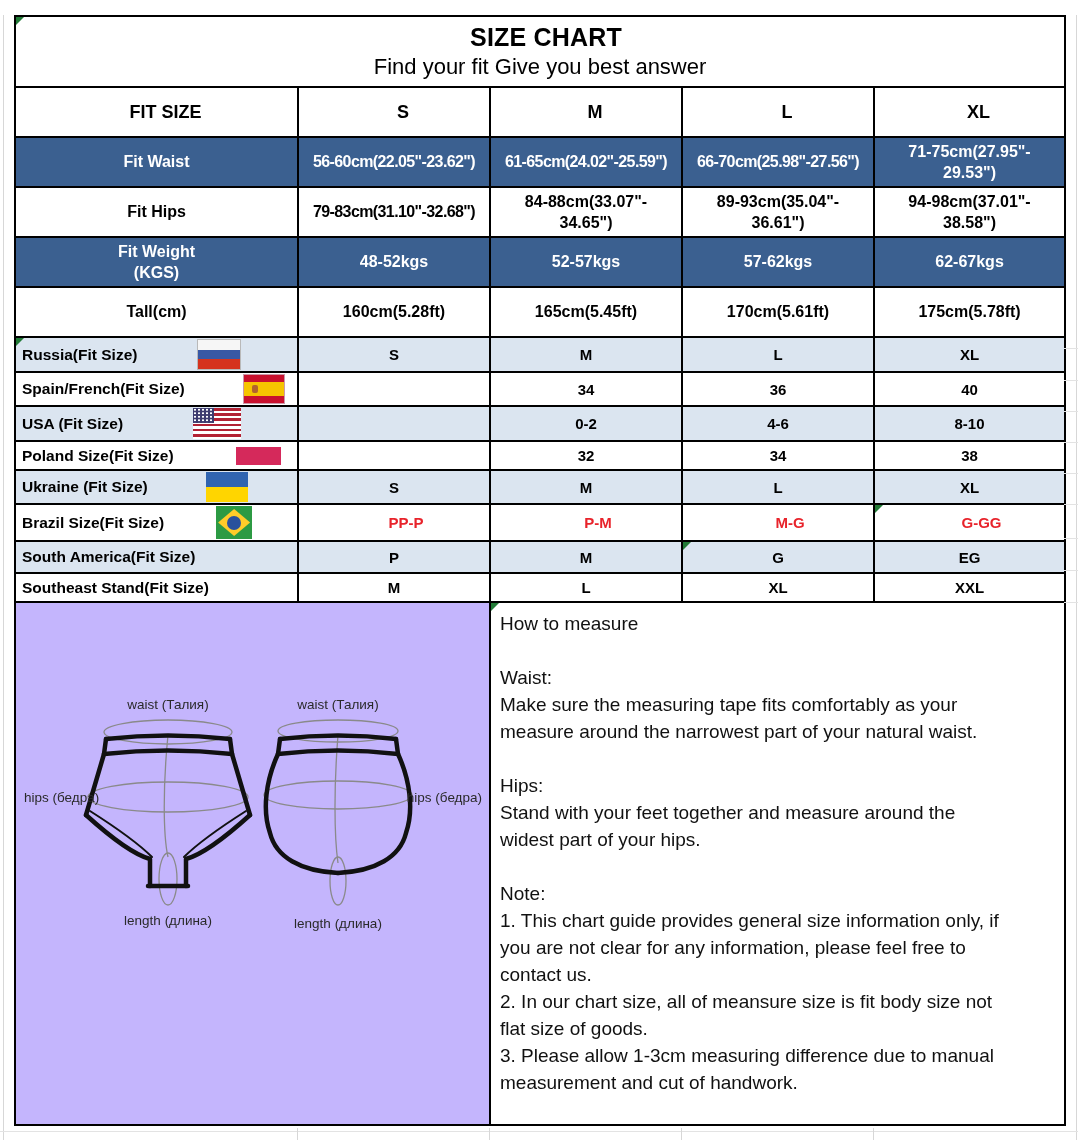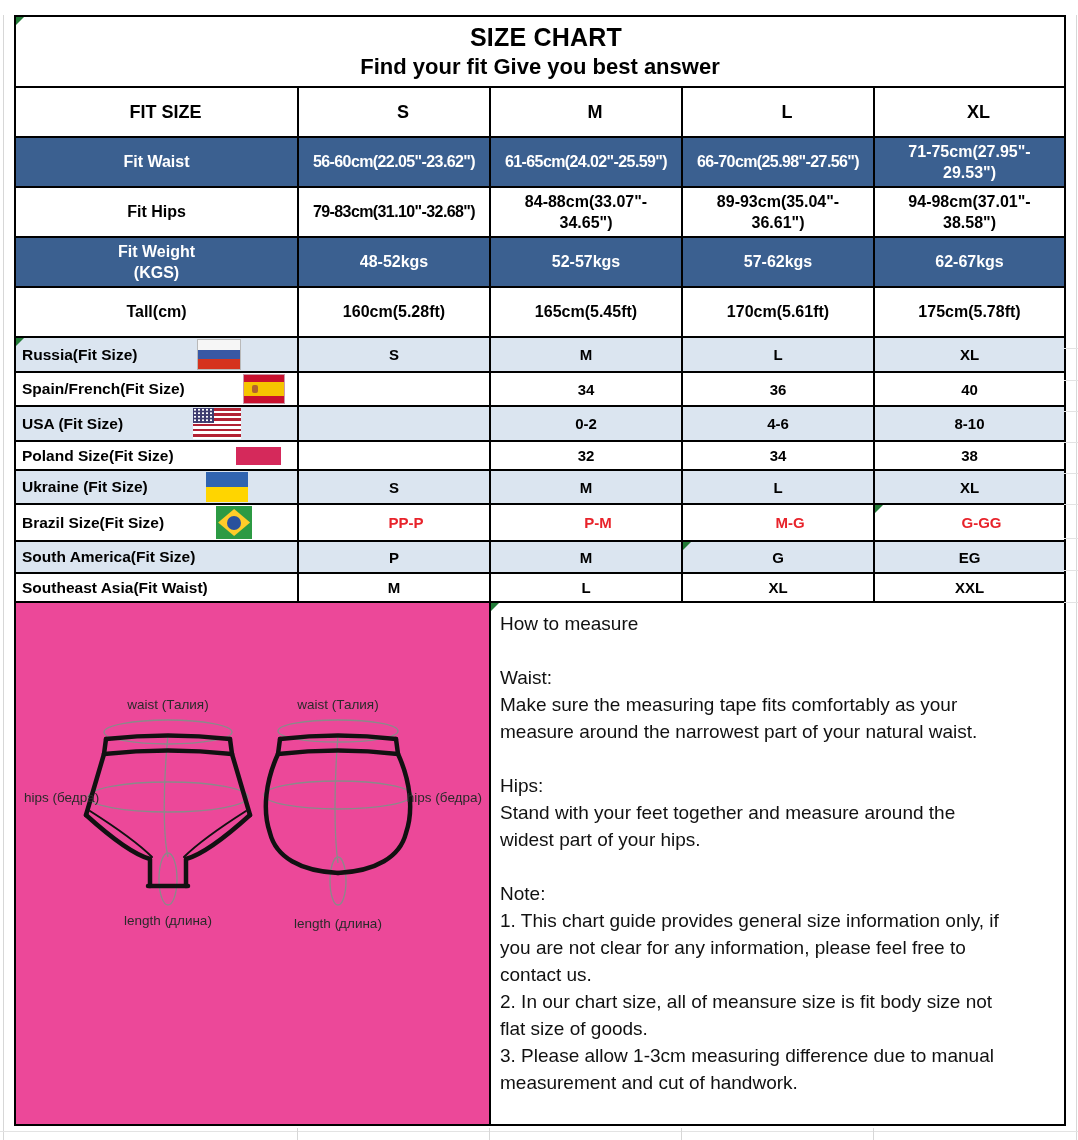--- a/index.html
+++ b/index.html
@@ -4,40 +4,40 @@
 <style>
   html,body{margin:0;padding:0;background:#fff;}
   .page{position:relative;width:1078px;height:1140px;background:#ffffff;overflow:hidden;
         font-family:"Liberation Sans",sans-serif;color:#000;}
   table.chart{position:absolute;left:14px;top:15px;width:1050px;table-layout:fixed;
               border-collapse:collapse;border:2px solid #000;}
   td{border:2px solid #000;padding:0;position:relative;overflow:hidden;}
   
   .r-title td{height:69px;text-align:center;vertical-align:middle;}
   .t1{font-size:25px;font-weight:700;letter-spacing:.2px;margin-left:12px;}
-  .t2{font-size:22px;font-weight:700;margin-top:2px;}
+  .t2{font-size:22px;font-weight:400;margin-top:2px;}
   
   .r-head td{height:48px;text-align:center;vertical-align:middle;font-weight:700;font-size:18px;padding-left:18px;}
   
   .mr td{height:48px;text-align:center;vertical-align:middle;font-weight:700;font-size:16px;}
   .mr .lab{font-size:16px;}
   .blue td{background:#3b6090;color:#ffffff;}
   .two{white-space:pre-line;line-height:21px;}
   .squeeze{white-space:nowrap;font-size:15px;letter-spacing:-0.6px;}
   
   .cr td{height:27px;font-weight:700;vertical-align:middle;}
   .cr.tall-row td{height:30px;}
   .cr .lab{text-align:left;font-size:15.5px;}
   .cr .cv{text-align:center;font-size:15px;}
   .shade td{background:#dbe5f0;}
   .red-text .cv{color:#e8232b;padding-left:24px;}
   .lab-wrap{display:flex;align-items:center;padding:1px 4px 1px 6px;gap:48px;}
   .lab-t{white-space:nowrap;}
   
-  .cell-diagram{vertical-align:top;background:#ec4899;height:521px;}
+  .cell-diagram{vertical-align:top;background:#c4b5fd;height:521px;}
   .cell-guide{vertical-align:top;background:#fff;}
   .guide-text{padding:7px 0 0 9px;font-size:19px;line-height:27px;font-weight:400;
               color:#111;white-space:pre-line;}
   
   .tri::before{content:"";position:absolute;top:0;left:0;width:0;height:0;z-index:3;
                border-top:8px solid #217a36;border-right:8px solid transparent;}
   
   .flag{display:inline-block;flex:0 0 auto;position:relative;}
   .flag-russia{width:42px;height:29px;margin-left:12px;border:1px solid #b9b9b9;
     background:linear-gradient(to bottom,#f6f6f6 0 33%,#3858a5 33% 66%,#d5331e 66% 100%);}
@@ -221,21 +221,21 @@
       </td>
       <td class="cv">P</td>
       <td class="cv">M</td>
       <td class="cv tri">G</td>
       <td class="cv">EG</td>
     </tr>
 
     <tr class="cr">
       <td class="lab">
         <div class="lab-wrap">
-          <span class="lab-t">Southeast Asia(Fit Waist)</span>
+          <span class="lab-t">Southeast Stand(Fit Size)</span>
         </div>
       </td>
       <td class="cv">M</td>
       <td class="cv">L</td>
       <td class="cv">XL</td>
       <td class="cv">XXL</td>
     </tr>
 
     <tr>
       <td colspan="2" class="cell-diagram">

